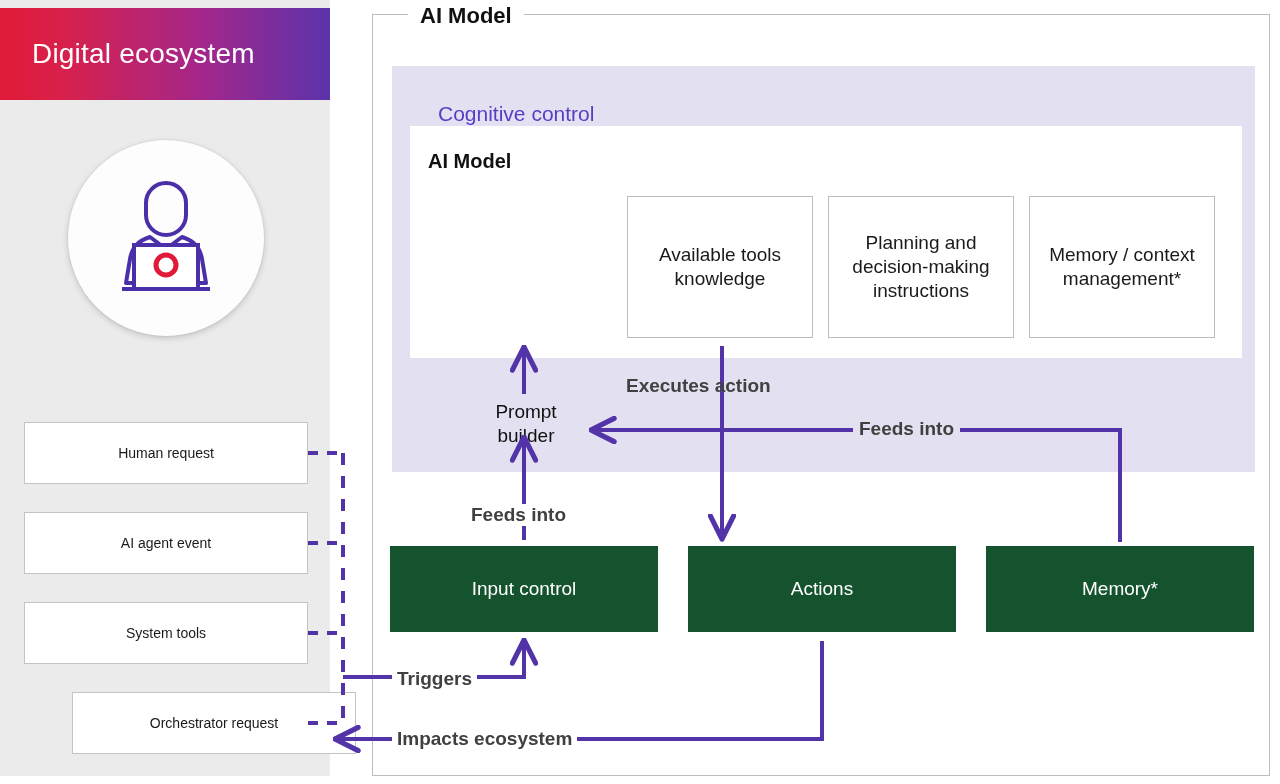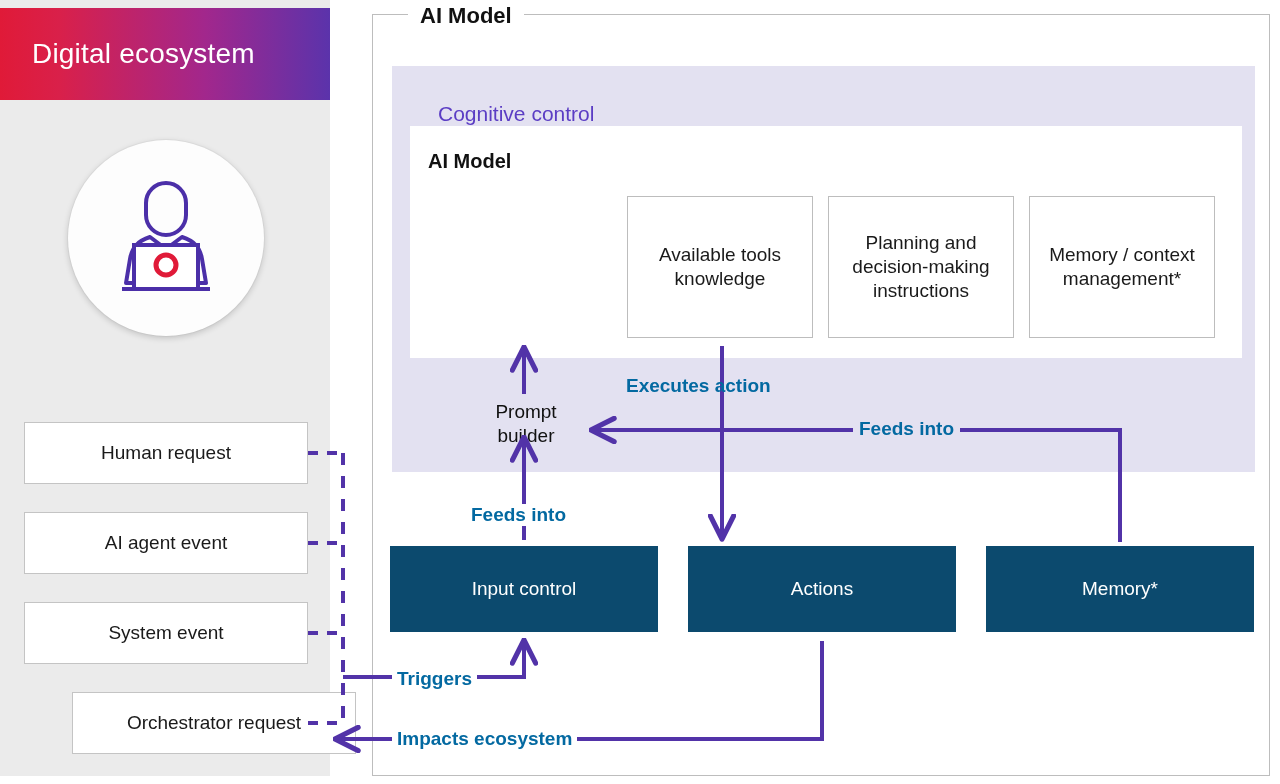--- a/index.html
+++ b/index.html
@@ -34,21 +34,21 @@
   }
   #avatar svg{display:block;}
   #sidebar-subtitle{
     position:absolute;left:0;top:362px;width:330px;text-align:center;
     font-size:21px;font-weight:bold;color:#111;
   }
   .side-card{
     position:absolute;left:24px;width:284px;height:62px;
     background:#ffffff;border:1px solid #c4c4c4;
     display:flex;align-items:center;justify-content:center;
-    font-size:19px;color:#1a1a1a;
+    font-size:14px;color:#1a1a1a;
     box-sizing:border-box;
   }
   #side-card-0{top:422px;}
   #side-card-1{top:512px;}
   #side-card-2{top:602px;}
   #side-card-3{top:692px;margin-left:48px;}
 
   
   #agent-panel{
     position:absolute;left:372px;top:14px;width:898px;height:762px;
@@ -87,31 +87,31 @@
   #model-box-1{left:627px;width:186px;}
   #model-box-2{left:828px;width:186px;}
   #model-box-3{left:1029px;width:186px;}
 
   #prompt-builder{
     position:absolute;left:468px;top:400px;width:116px;text-align:center;
     font-size:19px;color:#111;line-height:1.25;
   }
 
   .flow-label{
-    position:absolute;font-size:19px;font-weight:bold;color:#0369a1;
+    position:absolute;font-size:19px;font-weight:bold;color:#404040;
     white-space:nowrap;background:transparent;
   }
   #label-executes{left:626px;top:375px;}
   #label-feeds-right{left:853px;top:418px;background:#e3e1f1;padding:0 6px;}
   #label-feeds-left{left:466px;top:504px;background:#ffffff;padding:0 5px;}
   #label-triggers{left:392px;top:668px;background:#ffffff;padding:0 5px;}
   #label-impacts{left:392px;top:728px;background:#ffffff;padding:0 5px;}
 
   .purple-box{
-    position:absolute;top:546px;height:86px;background:#0c4a6e;
+    position:absolute;top:546px;height:86px;background:#14532d;
     display:flex;align-items:center;justify-content:center;
     color:#ffffff;font-size:19px;
   }
   #purple-box-0{left:390px;width:268px;}
   #purple-box-1{left:688px;width:268px;}
   #purple-box-2{left:986px;width:268px;}
 
   #wires{position:absolute;left:0;top:0;width:1280px;height:784px;pointer-events:none;}
 </style>
 </head>
@@ -143,21 +143,21 @@
     </div>
 
 
     <div class="side-card" id="side-card-0">
       <span>Human request</span>
     </div>
     <div class="side-card" id="side-card-1">
       <span>AI agent event</span>
     </div>
     <div class="side-card" id="side-card-2">
-      <span>System event</span>
+      <span>System tools</span>
     </div>
     <div class="side-card" id="side-card-3">
       <span>Orchestrator request</span>
     </div>
   </div>
 
   <div id="agent-panel"></div>
   <div id="agent-legend">AI Model</div>
 
   <div id="cognitive-band"></div>

